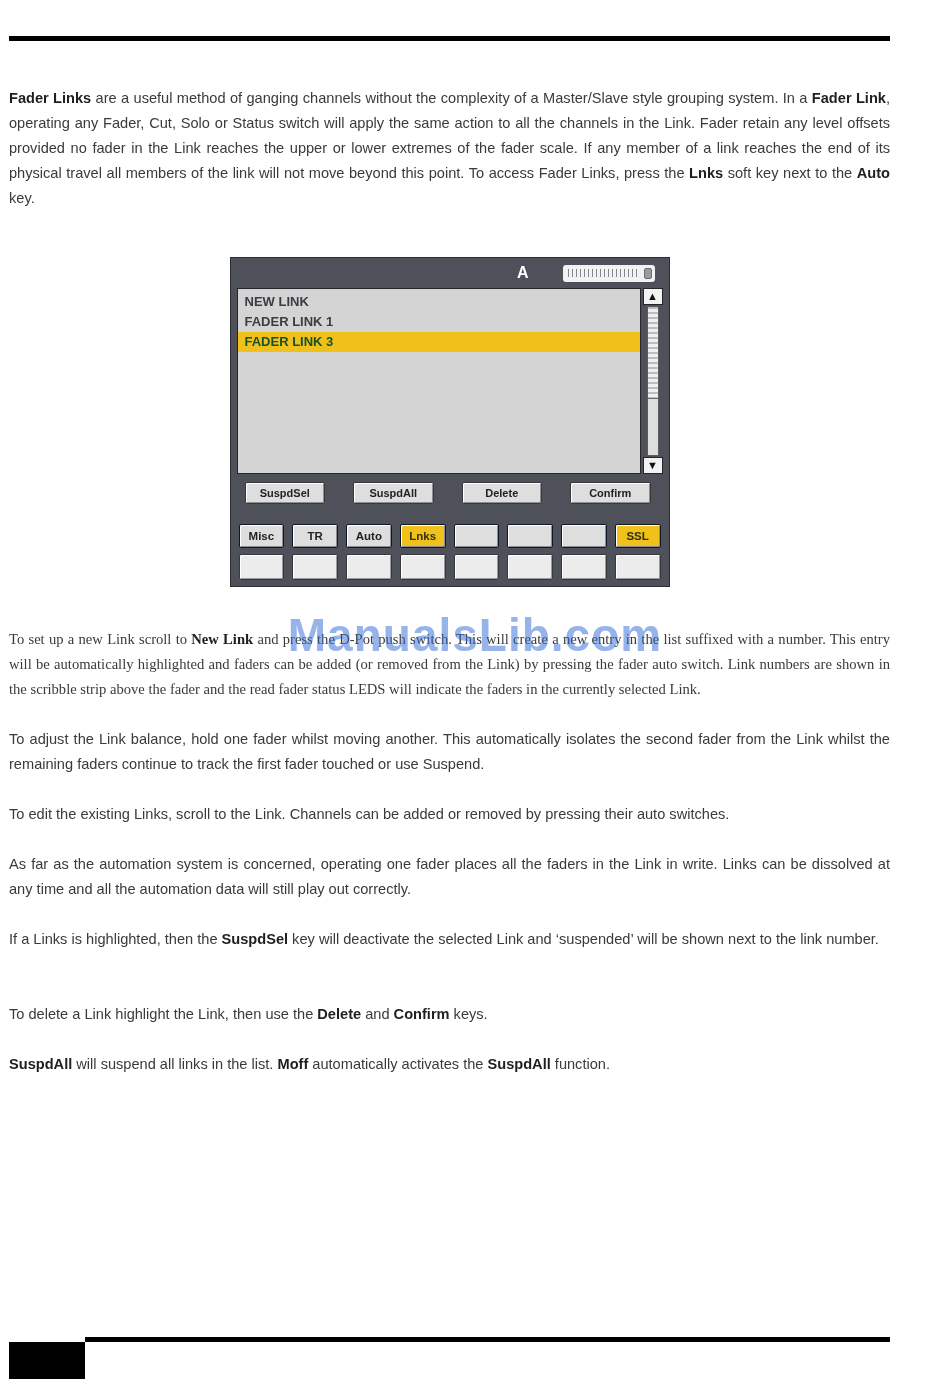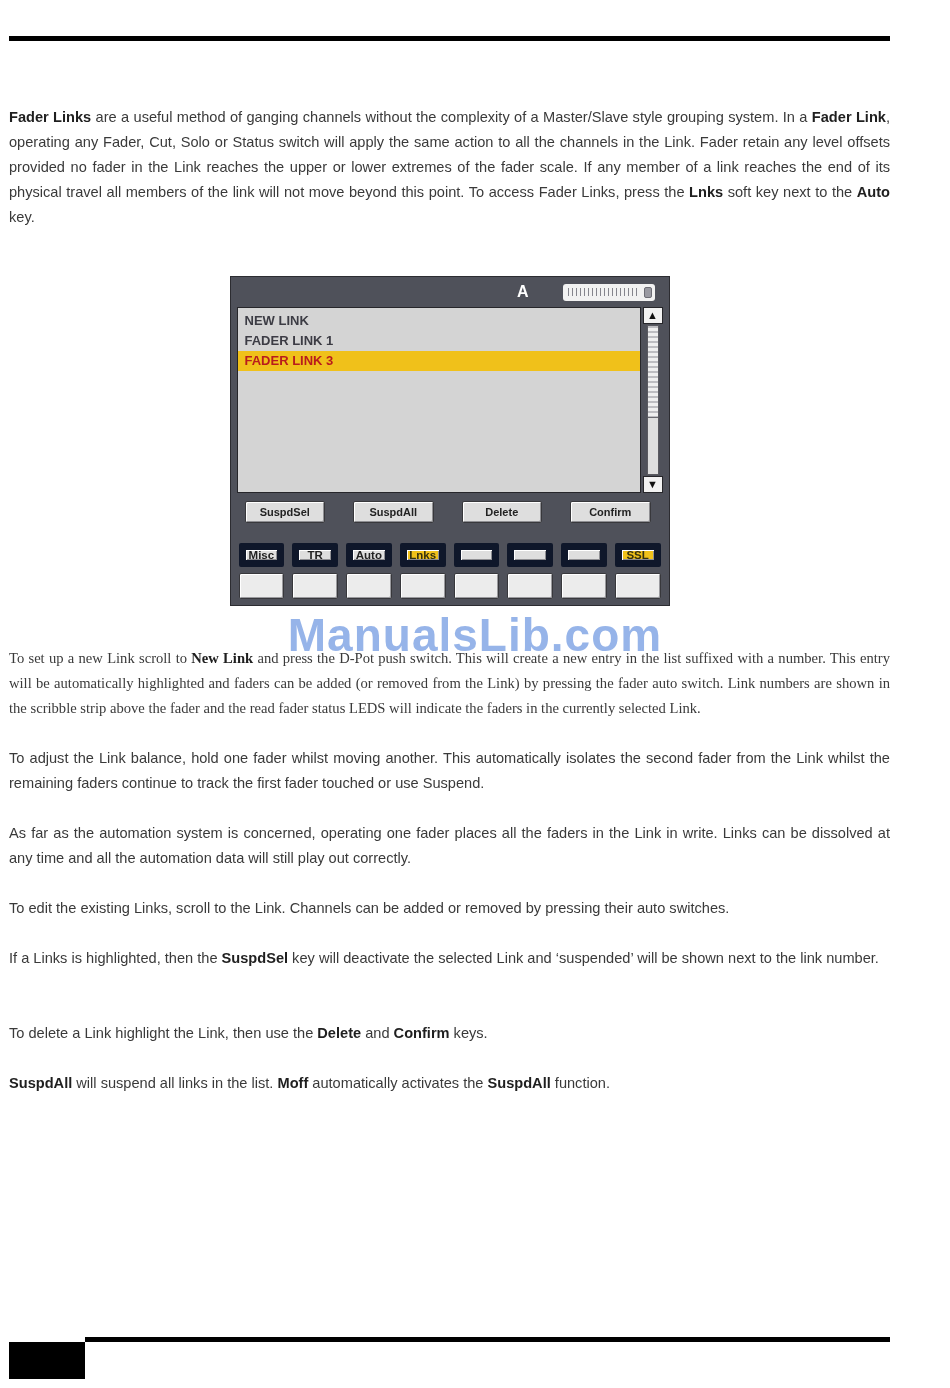--- a/index.html
+++ b/index.html
@@ -7,21 +7,21 @@
   body {
     width: 950px; height: 1388px;
     font-family: "Liberation Sans", sans-serif;
     position: relative;
     overflow: hidden;
   }
   .page { position: relative; width: 950px; height: 1388px; }
 
   .top-rule { position:absolute; left:9px; top:36px; width:881px; height:5px; background:#000; }
 
-  .content { position:absolute; left:9px; top:58px; width:881px; }
+  .content { position:absolute; left:9px; top:39px; width:881px; }
 
   .para {
     font-size: 14.6px; line-height: 25px; color:#3a3a3a;
     text-align: justify; margin-top: 25px;
   }
   .para b { color:#1f1f1f; }
   .first { margin-top: 47px; }
   .after-panel { margin-top: 40px; font-family: Liberation Serif, serif; }
   .gap-xl { margin-top: 50px; }
 
@@ -54,21 +54,21 @@
 
   .list-area { flex: 0 0 186px; display:flex; }
   .list-box {
     flex:1; background:#d4d4d4; border:1px solid #26262a;
     overflow:hidden; padding-top:3px;
   }
   .list-item {
     height:20px; line-height:20px; padding-left:7px;
     font-size:13px; font-weight:bold; color:#3c3c44; cursor:default;
   }
-  .list-item.highlighted { background: var(--highlight, #f0c11a); color:#b91c1c; }
+  .list-item.highlighted { background: var(--highlight, #f0c11a); color:#14532d; }
 
   .scrollbar { width:20px; margin-left:2px; display:flex; flex-direction:column; }
   .scroll-arrow {
     height:17px; background:#f2f2f2; border:1px solid #26262a;
     color:#111; font-size:11px; line-height:15px; text-align:center;
     flex: 0 0 auto; cursor: pointer;
   }
   .scroll-track {
     flex:1; margin:1px 4px; background:#dedede;
     border:1px solid #5a5a60; position:relative;
@@ -82,21 +82,21 @@
   .action-row { margin-top:8px; display:flex; gap:28px; padding:0 12px 0 8px; }
   .action-btn {
     flex:1; height:22px; background:#dedede; border:1px solid #38383c;
     box-shadow: inset 1px 1px 0 #ffffff, inset -1px -1px 0 #8f8f93;
     border-radius:2px; font-size:11px; font-weight:bold; color:#222;
     display:flex; align-items:center; justify-content:center; cursor:pointer;
   }
 
   .softkey-row { margin-top:20px; display:flex; gap:8px; padding:0 2px; }
   .softkey {
-    flex:1; height:24px; background:#dedede; border:7px solid #0f172a;
+    flex:1; height:24px; background:#dedede; border:1px solid #0f172a;
     box-shadow: inset 1px 1px 0 #ffffff, inset -1px -1px 0 #8f8f93;
     border-radius:2px; font-size:11.5px; font-weight:bold; color:#222;
     display:flex; align-items:center; justify-content:center; cursor:pointer;
   }
   .softkey.active { background: var(--highlight, #f0c11a); color:#33300f; }
 
   .blank-row { margin-top:6px; display:flex; gap:8px; padding:0 2px; }
   .blank-key {
     flex:1; height:26px; background:#ececec; border:1px solid #38383c;
     box-shadow: inset 1px 1px 0 #ffffff, inset -1px -1px 0 #9a9a9e;
@@ -172,22 +172,22 @@
           <div class="blank-key"></div>
           <div class="blank-key"></div>
           <div class="blank-key"></div>
           <div class="blank-key"></div>
           <div class="blank-key"></div>
         </div>
     </div>
 
     <p class="para after-panel"><span>To set up a new Link scroll to </span><b>New Link</b><span> and press the D-Pot push switch. This will create a new entry in the list suffixed with a number. This entry will be automatically highlighted and faders can be added (or removed from the Link) by pressing the fader auto switch. Link numbers are shown in the scribble strip above the fader and the read fader status LEDS will indicate the faders in the currently selected Link.</span></p>
     <p class="para"><span>To adjust the Link balance, hold one fader whilst moving another. This automatically isolates the second fader from the Link whilst the remaining faders continue to track the first fader touched or use Suspend.</span></p>
+    <p class="para"><span>To edit the existing Links, scroll to the Link. Channels can be added or removed by pressing their auto switches.</span></p>
     <p class="para"><span>As far as the automation system is concerned, operating one fader places all the faders in the Link in  write. Links can be dissolved at any time and all the automation data will still play out correctly.</span></p>
-    <p class="para"><span>To edit the existing Links, scroll to the Link. Channels can be added or removed by pressing their auto switches.</span></p>
     <p class="para"><span>If a Links is highlighted, then the </span><b>SuspdSel</b><span> key will deactivate the selected Link and ‘suspended’ will be shown next to the link number.</span></p>
     <p class="para gap-xl"><span>To delete a Link highlight the Link, then use the </span><b>Delete</b><span> and </span><b>Confirm</b><span> keys.</span></p>
     <p class="para"><b>SuspdAll</b><span> will suspend all links in the list. </span><b>Moff</b><span> automatically activates the </span><b>SuspdAll</b><span> function.</span></p>
 
   </div>
 
   <div class="watermark">ManualsLib.com</div>
 
   <div class="footer-rule"></div>
   <div class="footer-block"></div>

